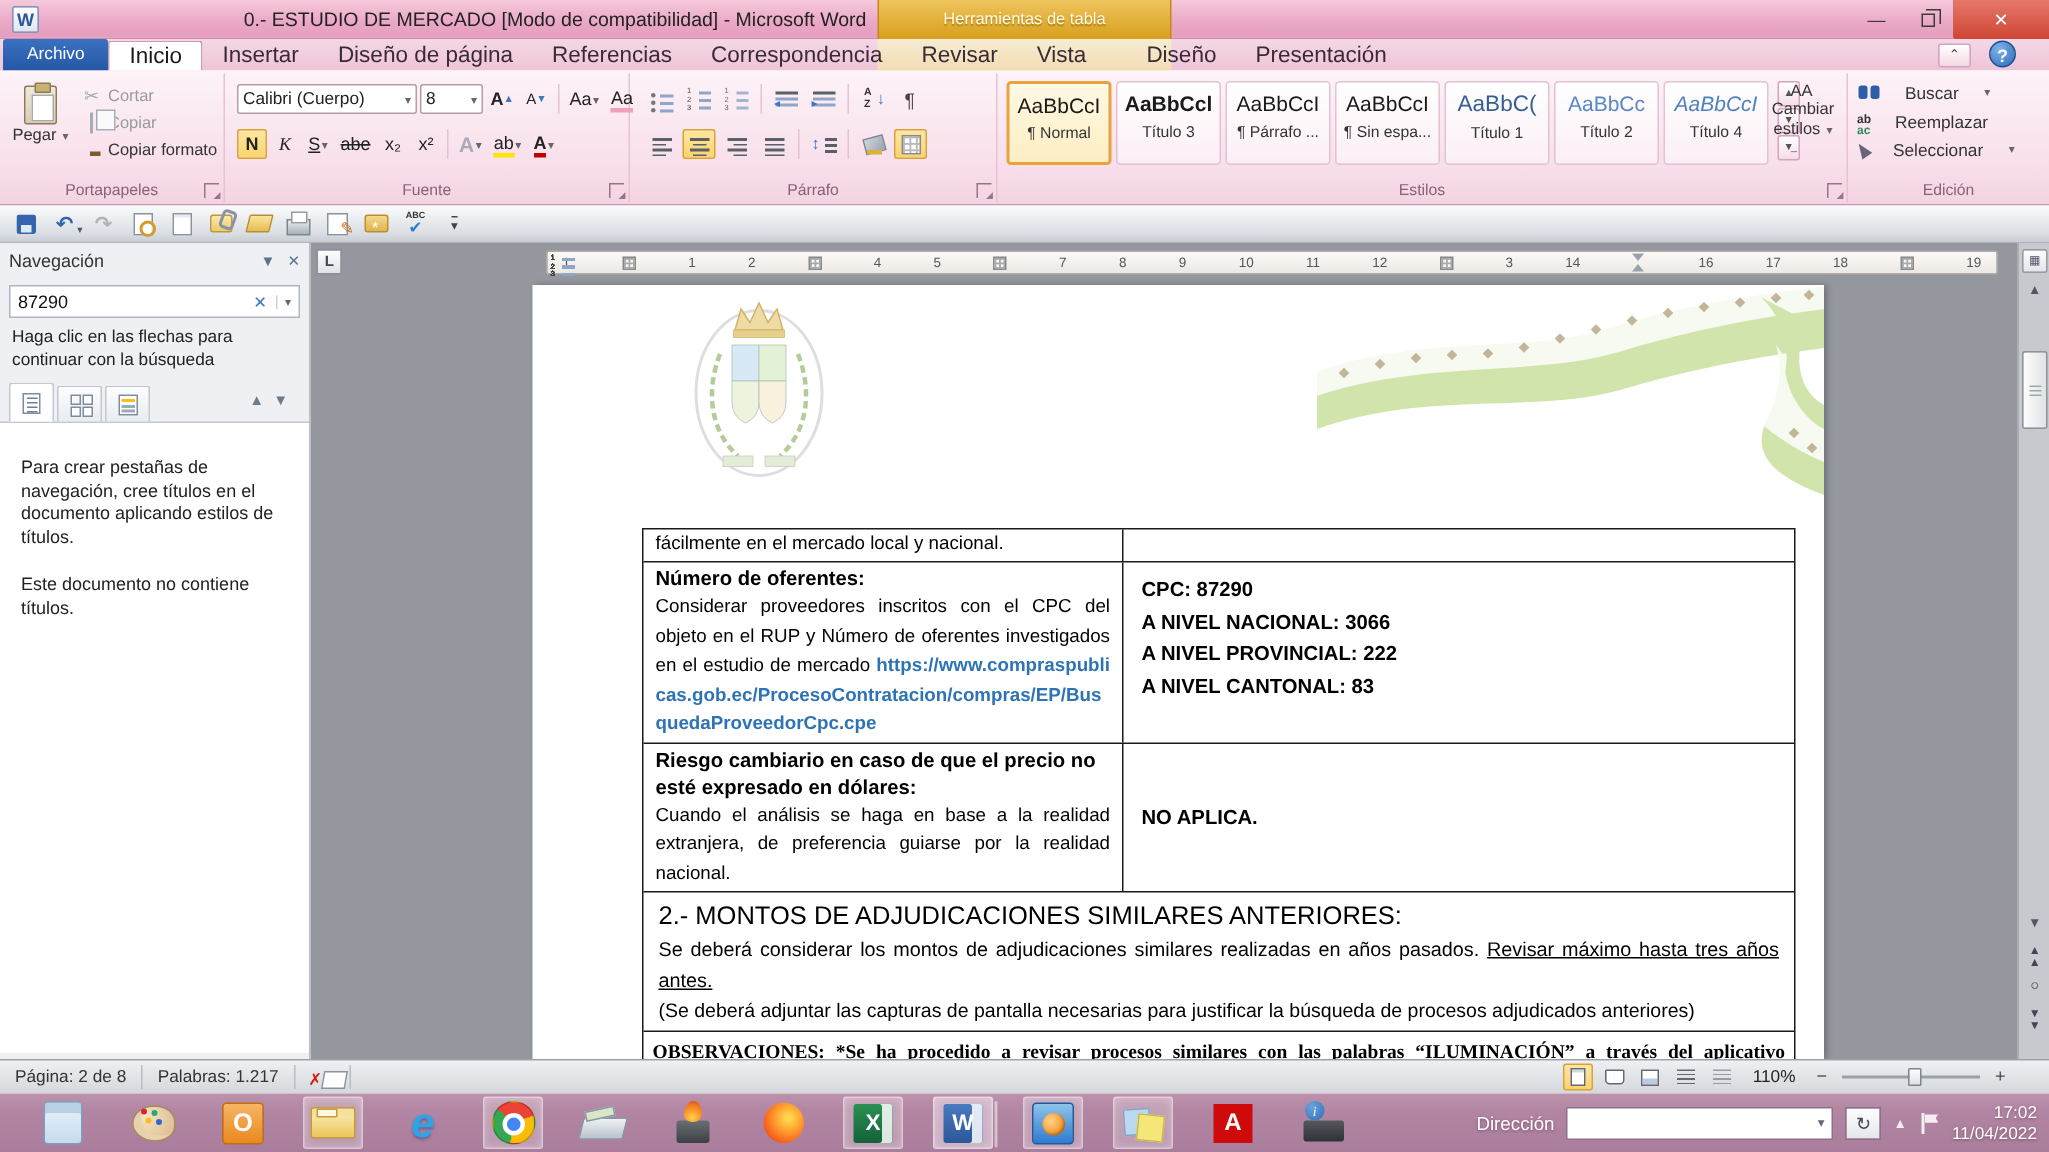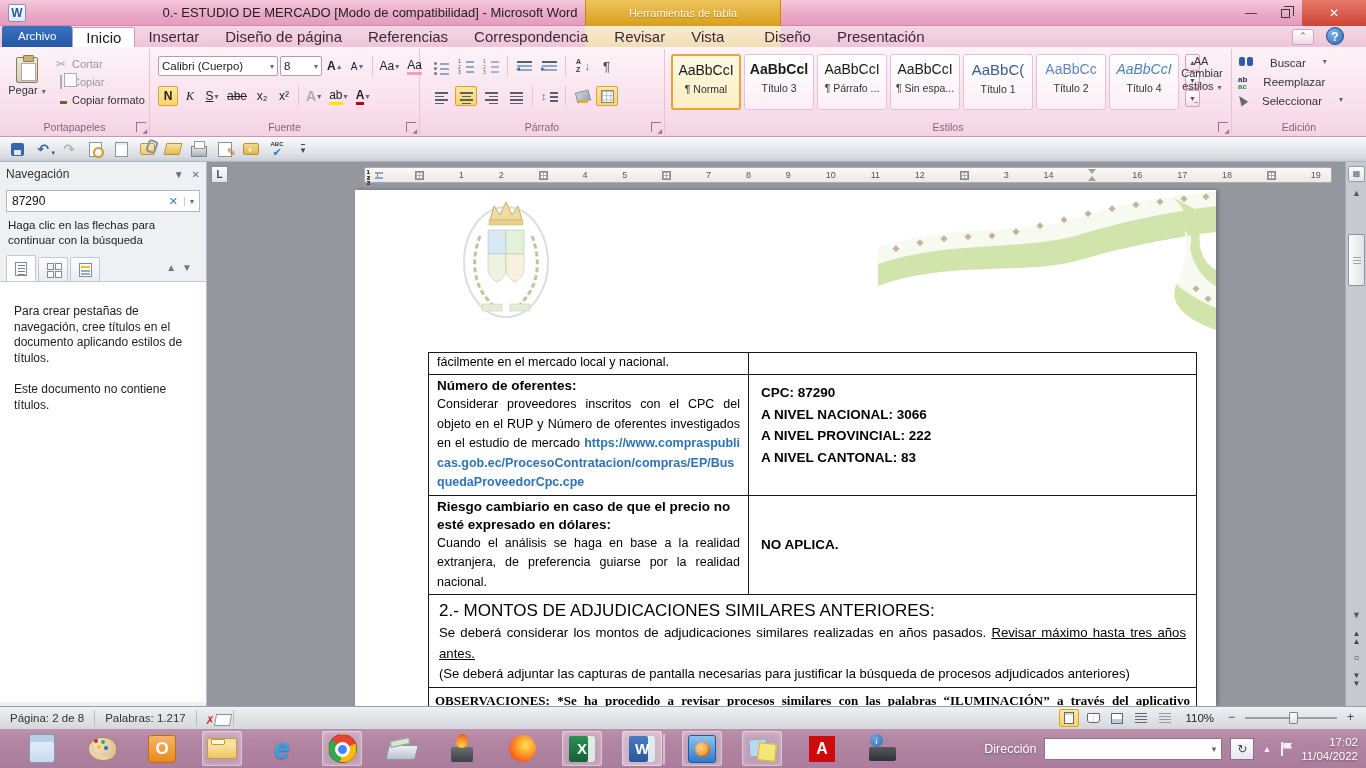--- a/index.html
+++ b/index.html
@@ -180,21 +180,21 @@
 .vup{top:26px}.vdn{top:448px}
 .vthumb{position:absolute;left:2px;top:72px;width:17px;height:52px;background:linear-gradient(90deg,#fdfdfd,#dfe2e6);border:1px solid #8f949b;border-radius:2px}
 .vthumb::before{content:"";position:absolute;left:4px;top:22px;width:8px;height:1px;background:#9aa;box-shadow:0 3px 0 #9aa,0 6px 0 #9aa}
 .bp{position:absolute;left:2px;width:17px;text-align:center;color:#445;font-size:8px;line-height:8px}
 
 .statusbar{position:absolute;left:0;top:706px;width:1366px;height:23px;background:linear-gradient(#eef0f2,#d4d8dc);border-top:1px solid #9aa0a8;display:flex;align-items:center;font-size:11.5px;color:#333}
 .stseg{padding:0 10px;border-right:1px solid #b8bdc4;height:16px;line-height:16px}
 .spellic{width:18px;height:15px;position:relative;margin:0 8px}
 .spellic::before{content:"";position:absolute;left:0;top:2px;width:14px;height:10px;background:#fdfdfd;border:1px solid #8a93a0;transform:skewX(-10deg)}
 .spellic::after{content:"✗";position:absolute;right:0;top:0;color:#d02010;font-size:11px;font-weight:bold}
-.stright{margin-left:auto;display:flex;align-items:center;gap:4px;padding-right:8px}
+.stright{margin-left:auto;display:flex;align-items:center;gap:4px;padding-right:25px}
 .viewbtn{width:20px;height:18px;border:1px solid transparent;border-radius:2px;display:flex;align-items:center;justify-content:center;font-size:10px;color:#445}
 .viewbtn.on{background:linear-gradient(#fde7a0,#fbd46a);border-color:#d8a23a}
 .vb-page{width:10px;height:12px;background:#fff;border:1px solid #667;box-shadow:inset 0 2px 0 #cdd}
 .vb-book{width:13px;height:10px;background:linear-gradient(90deg,#fff 48%,#dde 50%,#fff 52%);border:1px solid #667;border-radius:1px 1px 3px 3px}
 .vb-web{width:12px;height:11px;background:#fff;border:1px solid #667;box-shadow:inset 0 -4px 0 #bcd}
 .vb-out{width:12px;height:10px;background:repeating-linear-gradient(#667 0 1px,transparent 1px 3px)}
 .vb-draft{width:12px;height:10px;background:repeating-linear-gradient(#99a 0 1px,transparent 1px 3px)}
 .zoomlbl{margin:0 6px;color:#222}
 .zslider{display:flex;align-items:center;gap:6px}
 .zline{width:92px;height:2px;background:#9aa0a8;position:relative}

